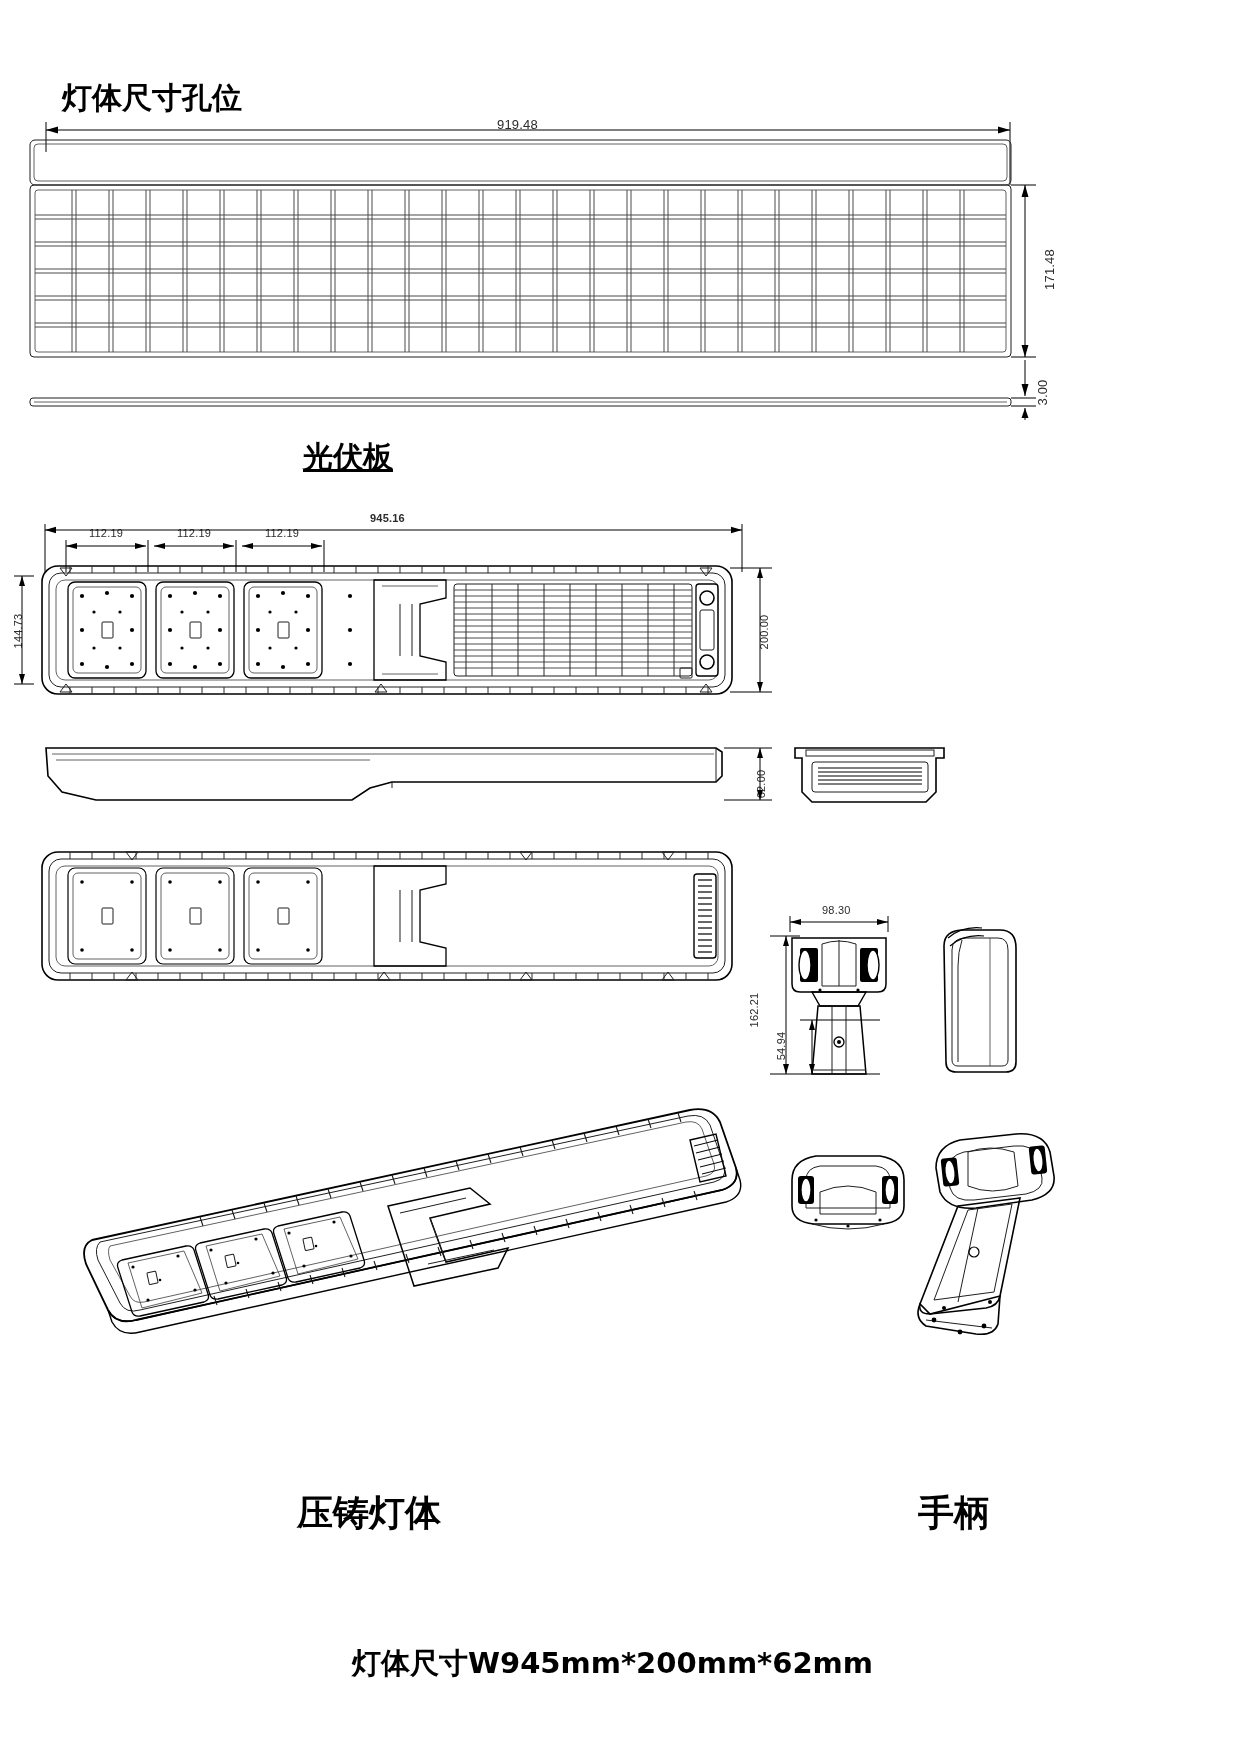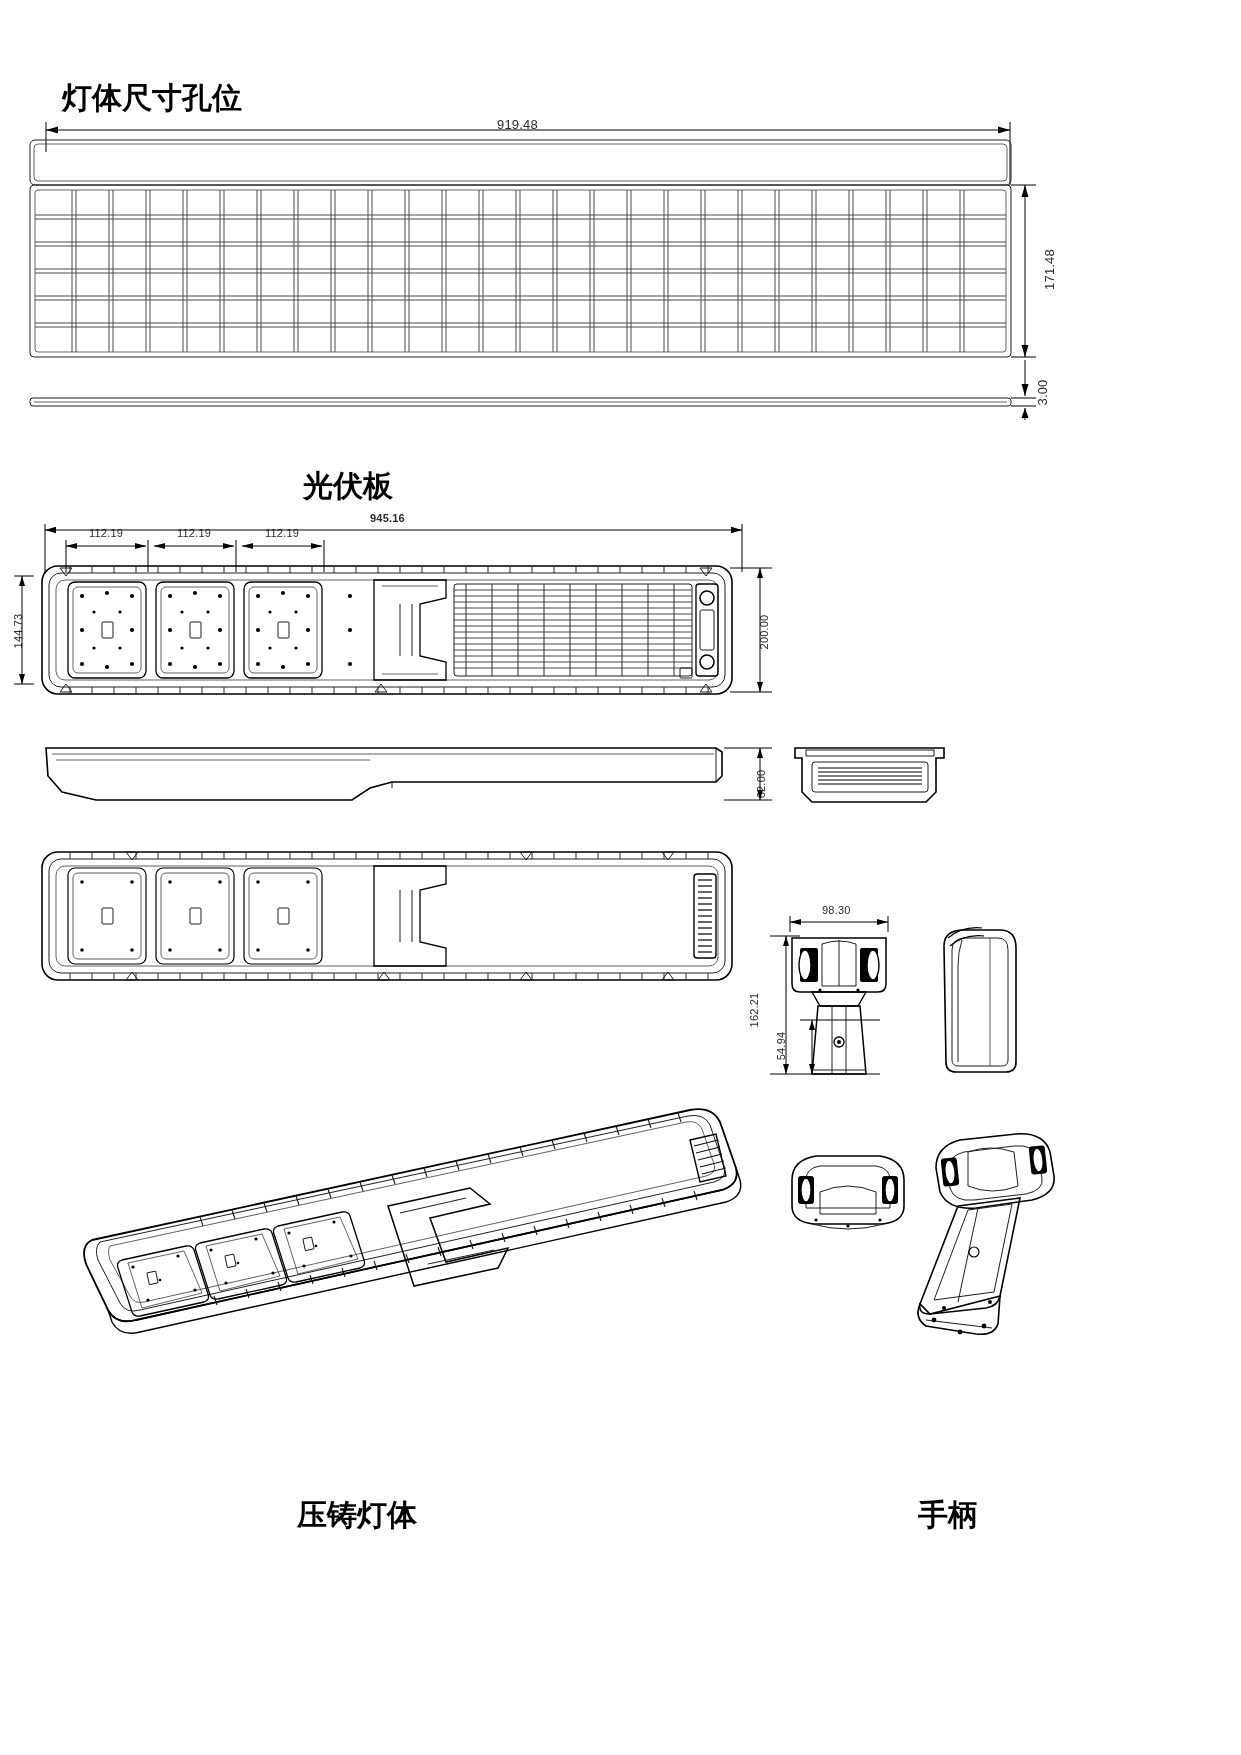--- a/index.html
+++ b/index.html
@@ -5,21 +5,21 @@
   html,body{margin:0;padding:0;background:#fff;}
   body{width:1241px;height:1755px;position:relative;overflow:hidden;
        font-family:"Liberation Sans","DejaVu Sans",sans-serif;color:#1a1a1a;}
   .stage{position:absolute;left:0;top:0;width:1016px;height:1755px;}
   .abs{position:absolute;}
   .cn{font-family:"DejaVu Sans","Liberation Sans",sans-serif;font-weight:600;color:#000;}
   .dim{font-size:13px;color:#2b2b2b;letter-spacing:.2px;font-family:"Liberation Sans",sans-serif;}
   .dim.sm{font-size:11px;}
   .vert{transform-origin:center center;}
   .sec-title{font-size:30px;}
-  .cap{font-size:30px;margin-top:6px;}
+  .cap{font-size:36px;}
   .bigcap{font-size:29px;font-family:"DejaVu Sans",sans-serif;font-weight:600;color:#000;
           letter-spacing:0px;}
   svg{display:block;overflow:visible;}
   .ln{stroke:#000;fill:none;}
   .thin{stroke:#1f1f1f;stroke-width:1;fill:none;}
   .thinner{stroke:#3a3a3a;stroke-width:.8;fill:none;}
   .dimline{stroke:#000;stroke-width:1;fill:none;}
 </style>
 </head>
 <body>
@@ -134,21 +134,21 @@
       <path d="M1025,408 L1021.5,418 L1028.5,418 Z" fill="#000"></path>
       <line class="dimline" x1="1011" y1="398" x2="1036" y2="398"></line>
       <line class="dimline" x1="1011" y1="406" x2="1036" y2="406"></line>
     </g>
   </svg>
 
   <div class="abs dim vert" style="left:1029px;top:262px;transform:rotate(-90deg);">171.48</div>
 
   <div class="abs dim vert" style="left:1029px;top:385px;transform:rotate(-90deg);">3.00</div>
 
-  <div class="abs cn sec-title" style="left:303px;top:466px;">光伏板</div>
+  <div class="abs cn sec-title" style="left:303px;top:437px;text-decoration:underline;">光伏板</div>
 
   <div class="abs dim sm" style="left:370px;top:512px;font-weight:bold;">945.16</div>
   <div class="abs dim sm" style="left:89px;top:527px;">112.19</div>
   <div class="abs dim sm" style="left:177px;top:527px;">112.19</div>
   <div class="abs dim sm" style="left:265px;top:527px;">112.19</div>
   <div class="abs dim sm vert" style="left:1px;top:625px;transform:rotate(-90deg);">144.73</div>
   <div class="abs dim sm vert" style="left:747px;top:626px;transform:rotate(-90deg);">200.00</div>
   <div class="abs dim sm vert" style="left:747px;top:778px;transform:rotate(-90deg);">62.00</div>
 
   <svg class="abs" style="left:0;top:500px;" width="1241" height="330">
@@ -774,14 +774,15 @@
         <circle cx="960" cy="252" r="2.4"></circle>
         <circle cx="944" cy="228" r="2"></circle>
         <circle cx="990" cy="222" r="2"></circle>
       </g>
     </g>
   </svg>
 
   <div class="abs cn cap" style="left:297px;top:1489px;">压铸灯体</div>
   <div class="abs cn cap" style="left:918px;top:1489px;">手柄</div>
 
+  <div class="abs bigcap" style="left:352px;top:1644px;">灯体尺寸W945mm*200mm*62mm</div>
 
 </div>
 
 </body></html>

